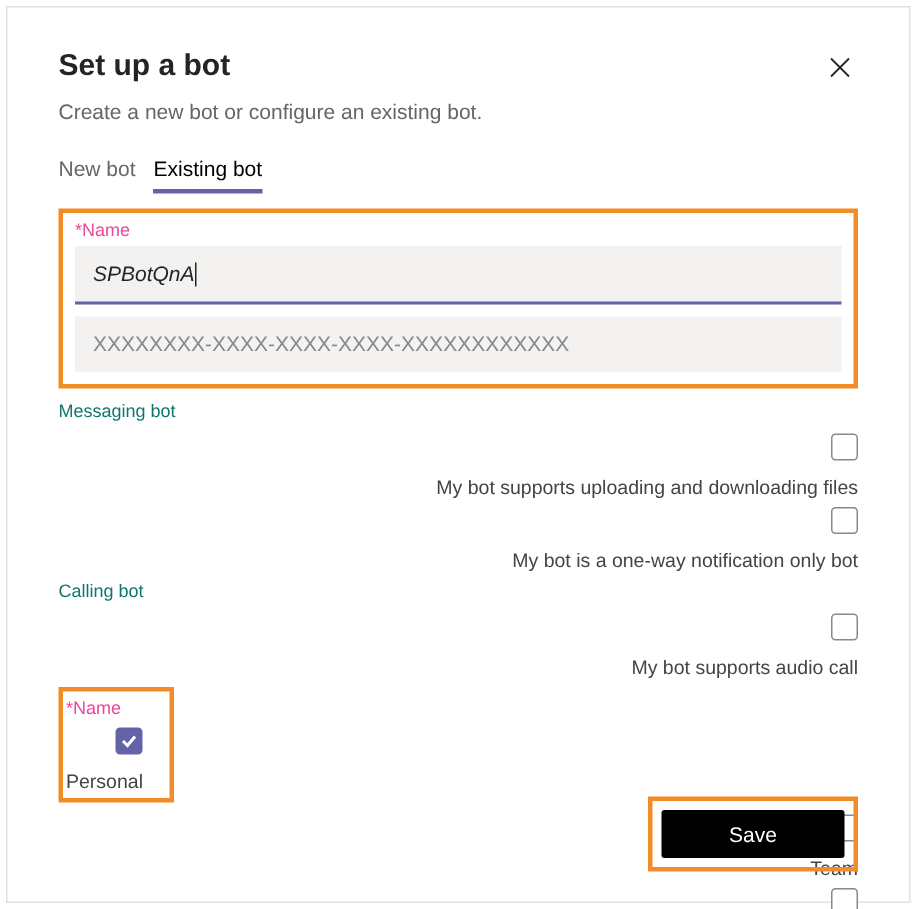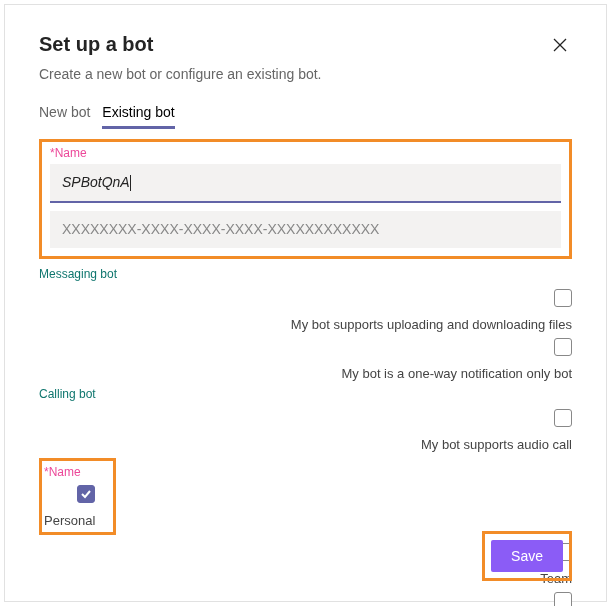--- a/index.html
+++ b/index.html
@@ -142,25 +142,25 @@
       position: absolute;
       right: 34px;
       bottom: 20px;
     }
     .save-highlight {
       border: 3px solid #f28c28;
       padding: 6px;
       display: inline-block;
     }
     .save-btn {
-      background: #8b5cf6;
+      background: #000000;
       color: #fff;
       border: none;
       border-radius: 2px;
-      padding: 8px 20px;
+      padding: 8px 45px;
       font-size: 14px;
       cursor: pointer;
       font-family: inherit;
     }
     .cursor-caret {
       display: inline-block;
       width: 1px;
       height: 16px;
       background: #242424;
       vertical-align: middle;

